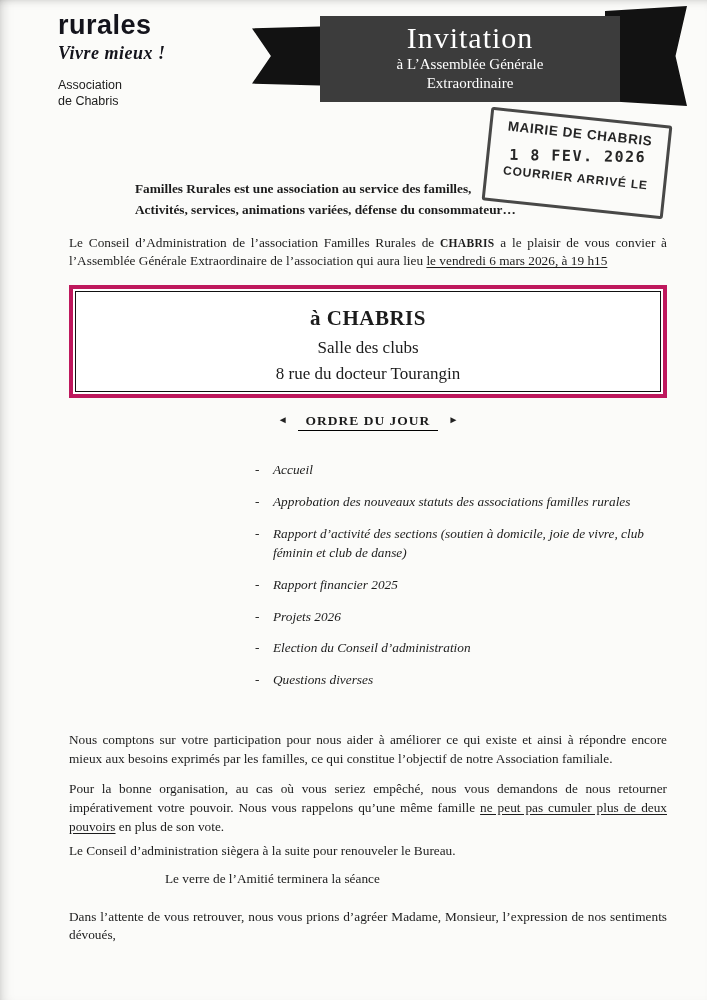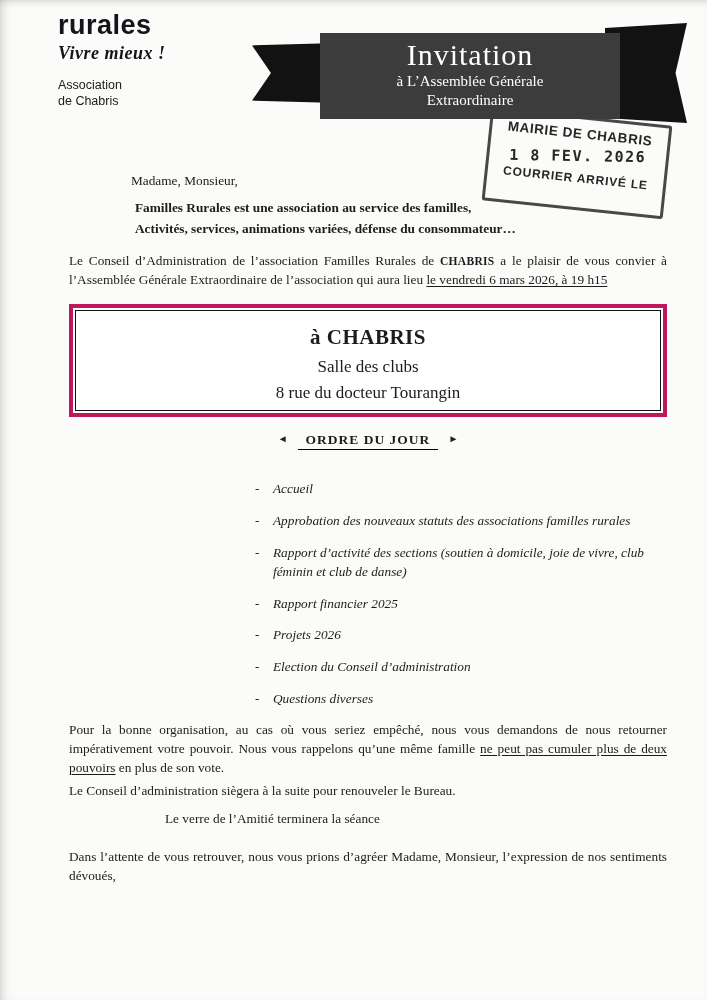--- a/index.html
+++ b/index.html
@@ -19,21 +19,21 @@
 
   
   .logo{ position:absolute; left:58px; top:12px;
          font-family:"Liberation Sans", sans-serif; color:#14141c; }
   .logo-word{ font-size:27px; font-weight:bold; line-height:26px; letter-spacing:.5px; }
   .logo-tagline{ font-family:"Liberation Serif", serif; font-style:italic; font-weight:bold;
                  font-size:18px; margin-top:5px; letter-spacing:.5px; }
   .logo-assoc{ margin-top:13px; font-size:12.5px; line-height:16px; color:#202020; }
 
   
-  .banner{ position:absolute; left:250px; top:23px; width:437px; height:100px; }
+  .banner{ position:absolute; left:250px; top:6px; width:437px; height:100px; }
   .tail-left{ position:absolute; left:2px; top:20px; width:86px; height:60px;
               background:var(--ribbon-tail,#121212);
               clip-path:polygon(0 4%,100% 0,100% 100%,0 96%,22% 50%); }
   .tail-right{ position:absolute; left:355px; top:0; width:82px; height:100px;
                background:var(--ribbon-tail,#121212);
                clip-path:polygon(0 5%,100% 0,86% 50%,100% 100%,0 95%); }
   .banner-body{ position:absolute; left:70px; top:10px; width:300px; height:86px;
                 background:var(--ribbon-body,#3c3c3c); color:#fff; text-align:center; z-index:2; }
   .banner-title{ font-size:30px; margin-top:5px; letter-spacing:1px; }
   .banner-sub{ font-size:15px; line-height:19px; }
@@ -104,21 +104,20 @@
   </div>
 
   <div class="stamp">
     <div class="stamp-org">MAIRIE DE CHABRIS</div>
     <div class="stamp-date">1 8 FEV. 2026</div>
     <div class="stamp-label">COURRIER ARRIVÉ LE</div>
   </div>
 
   <div class="letter">
 
-    <div class="salutation">Madame, Monsieur,</div>
 
     <div class="intro">
       <div>Familles Rurales est une association au service des familles,</div>
       <div>Activités, services, animations variées, défense du consommateur…</div>
     </div>
 
     <p class="p-invite"><span>Le Conseil d’Administration de l’association Familles Rurales de </span><span class="sc">CHABRIS</span><span> a le plaisir de vous convier à l’Assemblée Générale Extraordinaire de l’association qui aura lieu </span><span class="u">le vendredi 6 mars 2026, à 19 h15</span></p>
 
     <div class="venue-box">
       <div class="venue-inner">
@@ -156,20 +155,21 @@
       <div class="agenda-item">
         <span class="dash">-</span>
         <span>Election du Conseil d’administration</span>
       </div>
       <div class="agenda-item">
         <span class="dash">-</span>
         <span>Questions diverses</span>
       </div>
     </div>
 
+    <p class="p-std p1">Nous comptons sur votre participation pour nous aider à améliorer ce qui existe et ainsi à répondre encore mieux aux besoins exprimés par les familles, ce qui constitue l’objectif de notre Association familiale.</p>
 
     <p class="p-std p2"><span>Pour la bonne organisation, au cas où vous seriez empêché, nous vous demandons de nous retourner impérativement votre pouvoir. Nous vous rappelons qu’une même famille </span><span class="u">ne peut pas cumuler plus de deux pouvoirs</span><span> en plus de son vote.</span></p>
 
     <p class="p3">Le Conseil d’administration siègera à la suite pour renouveler le Bureau.</p>
 
     <p class="toast">Le verre de l’Amitié terminera la séance</p>
 
     <p class="p-std closing">Dans l’attente de vous retrouver, nous vous prions d’agréer Madame, Monsieur, l’expression de nos sentiments dévoués,</p>
 
   </div>

